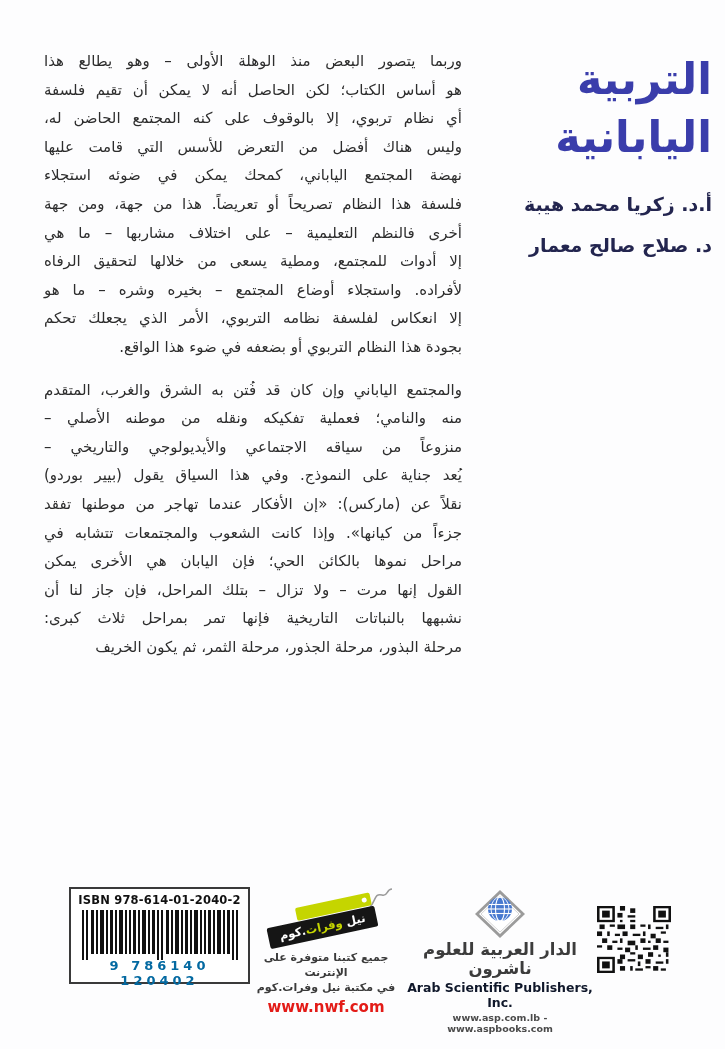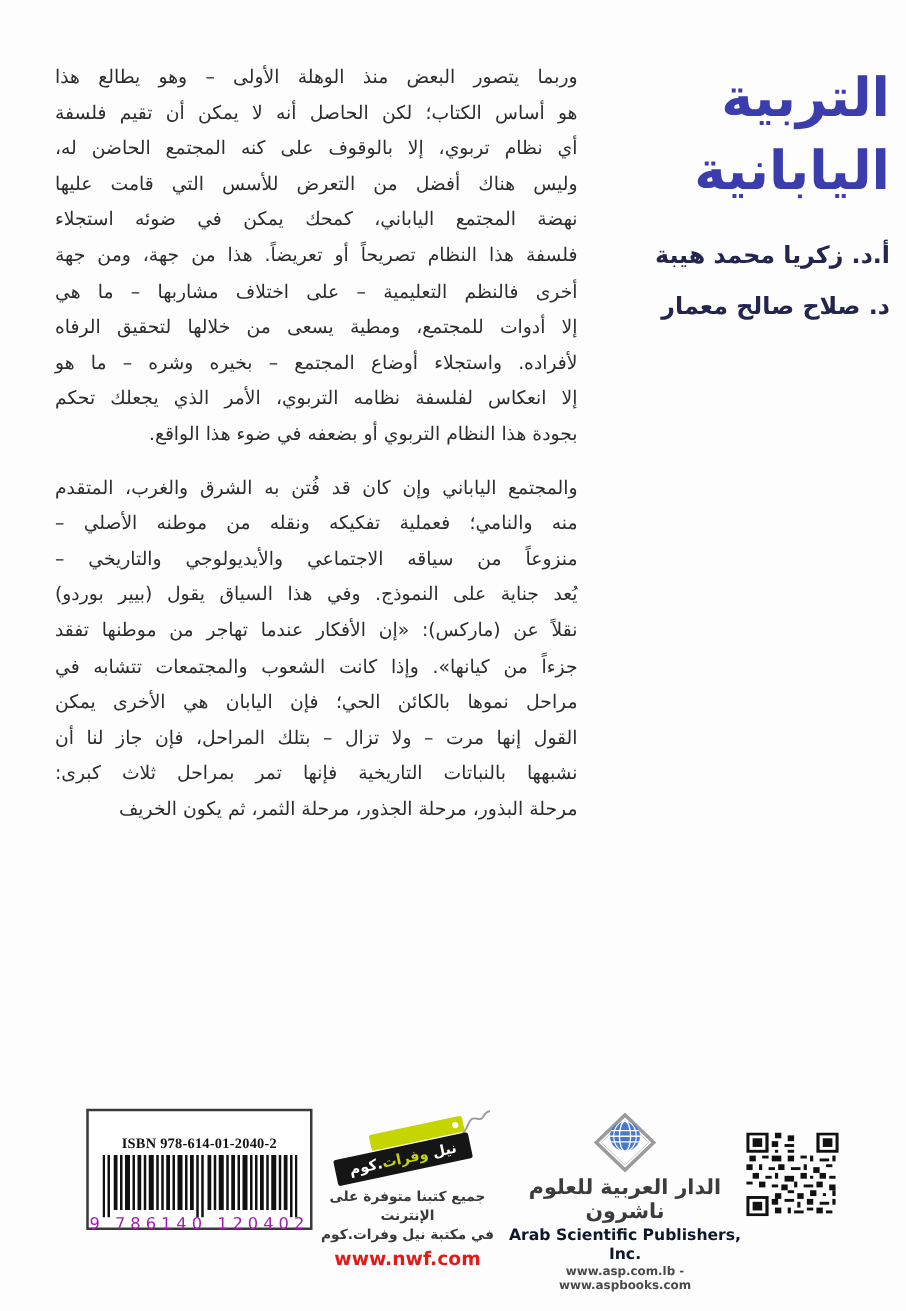--- a/index.html
+++ b/index.html
@@ -40,23 +40,23 @@
     font-size:19px;font-weight:bold;line-height:41px;
     color:#23254f;
   }
 
   
   .barcode-box{
     position:absolute;left:69px;top:887px;width:181px;height:97px;
     box-sizing:border-box;background:#ffffff;border:2px solid #3a3a3a;
     text-align:center;
   }
-  .isbn-label{font-size:11.5px;font-weight:bold;color:#111;margin-top:20px;letter-spacing:0.2px;font-family:Liberation Serif, serif;}
+  .isbn-label{font-size:11.5px;font-weight:bold;color:#111;margin-top:4px;letter-spacing:0.2px;}
   .bars{display:block;margin:3px auto 0 auto;}
-  .digits{font-size:13px;color:#a21caf;letter-spacing:4px;margin-top:-2px;}
+  .digits{font-size:13px;color:#0369a1;letter-spacing:4px;margin-top:-2px;font-weight:bold;}
 
   
   .nwf-block{
     position:absolute;left:252px;top:889px;width:148px;text-align:center;
   }
   .tag-wrap{position:relative;height:56px;}
   .tag-string{position:absolute;right:6px;top:-2px;}
   .tag{position:absolute;left:14px;top:14px;transform:rotate(-12deg);}
   .tag-top{
     width:76px;height:13px;background:#c5d500;border-radius:2px;

